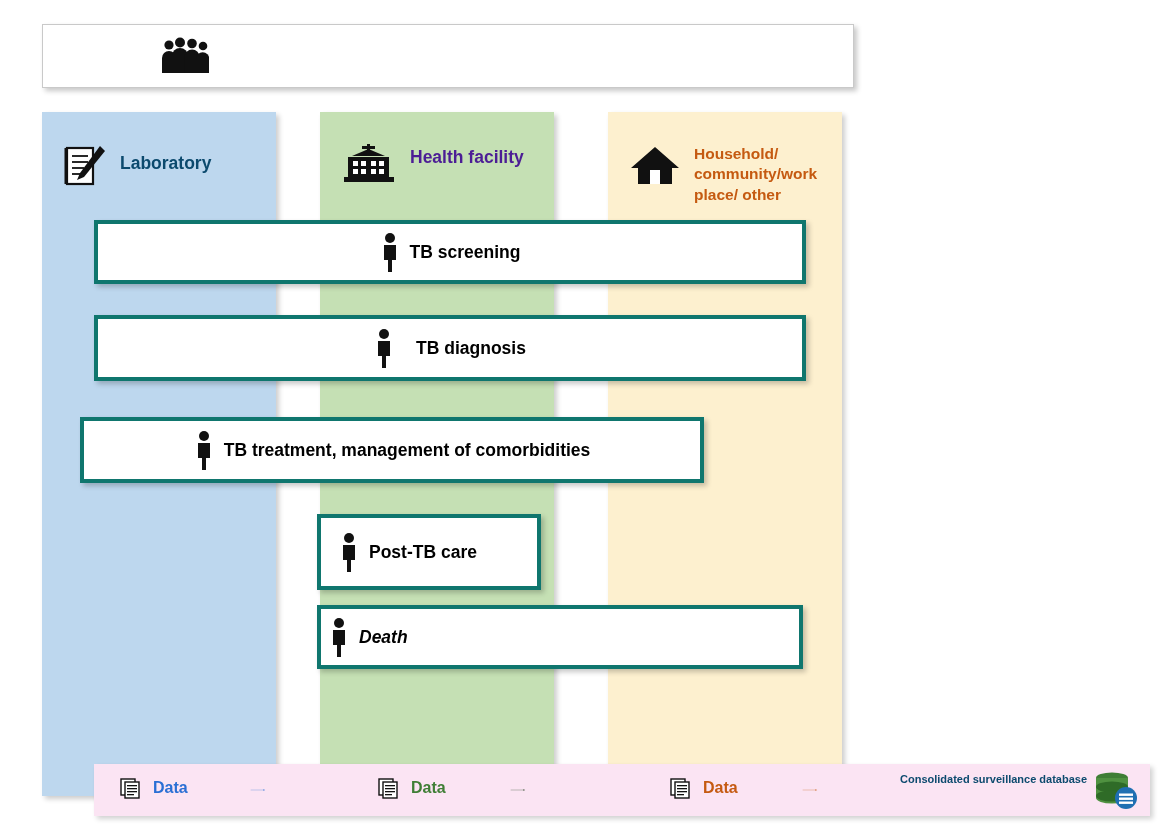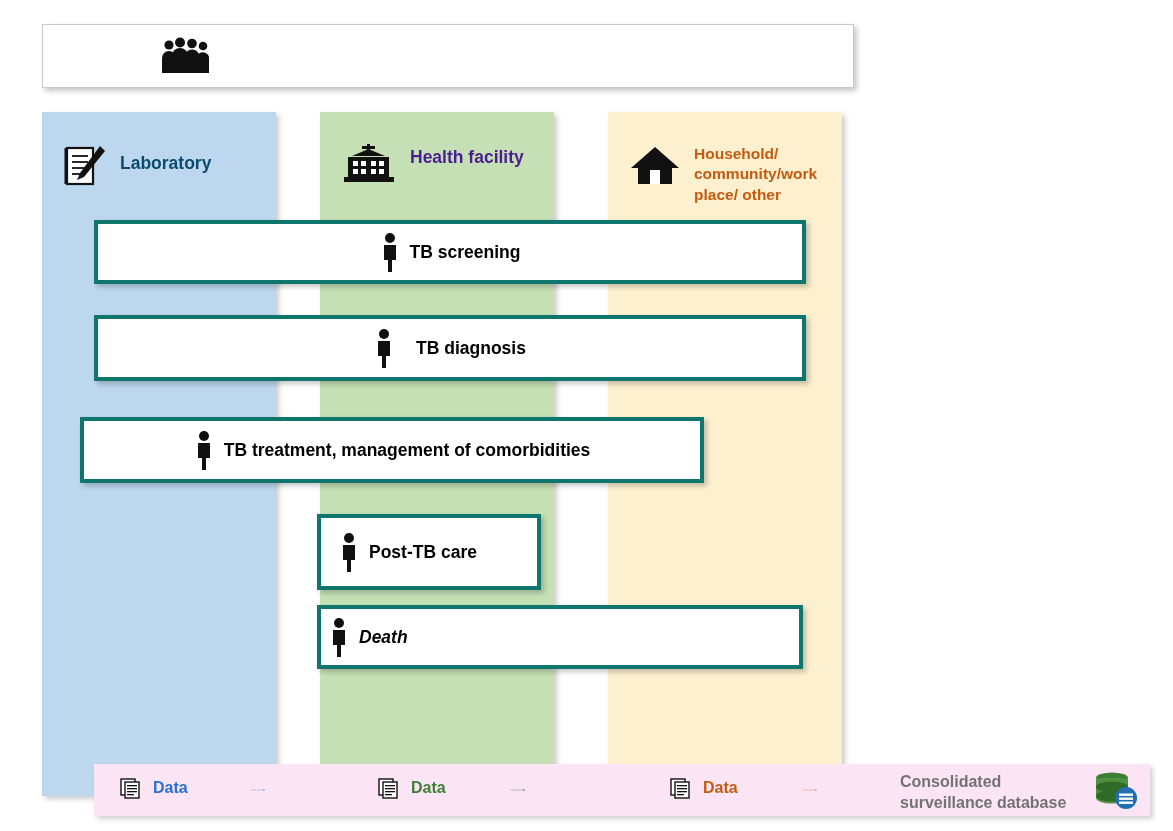--- a/index.html
+++ b/index.html
@@ -129,23 +129,23 @@
   .arrow { position: absolute; top: 25px; height: 2px; }
   #arrow1 { left: 120px; width: 88px; }
   #arrow2 { left: 380px; width: 88px; }
   #arrow3 { left: 672px; width: 88px; }
 
   #db-label {
     position: absolute;
     left: 806px;
     top: 8px;
     width: 195px;
-    font-size: 16px;
+    font-size: 11px;
     font-weight: bold;
-    color: #737373;
+    color: #0c4a6e;
     line-height: 1.3;
   }
   #db-icon {
     position: absolute;
     left: 1000px;
     top: 7px;
   }
 </style>
 </head>
 <body>

